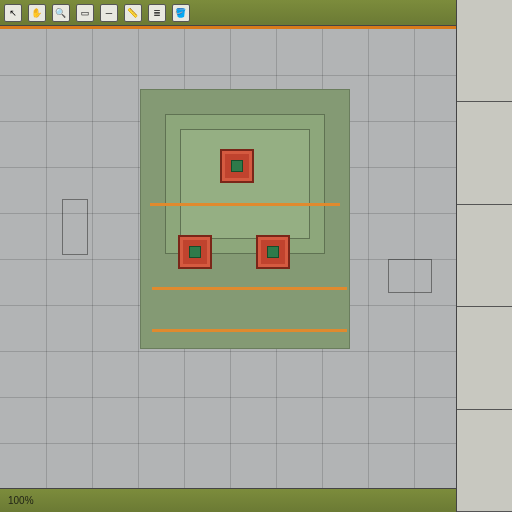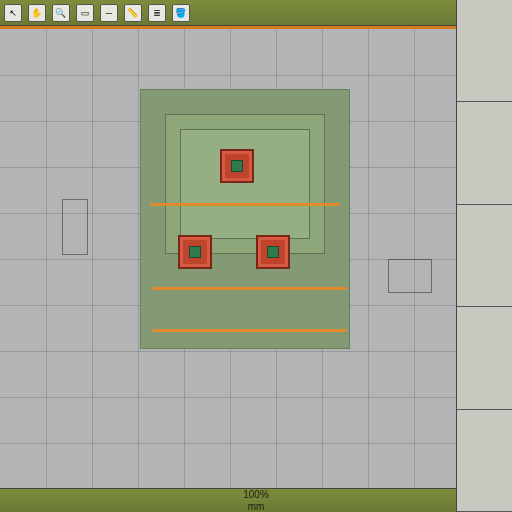--- a/index.html
+++ b/index.html
@@ -99,21 +99,20 @@
   .ob2 { left: 62px;  top: 170px; width: 26px; height: 56px; }
 
   
   .status {
     height: 24px;
     background: linear-gradient(#7c8c3c, #6b7a34);
     border-top: 1px solid #444;
     margin-right: 0;
     display: flex; align-items: center; padding: 0 8px;
     color: #202316;
-    flex-direction: column;
   }
   .status .filler { flex: 1; }
 
   
   .rule-orange {
     height: 3px;
     background: #d87a1a;
     margin-right: 0;
   }
 </style>

